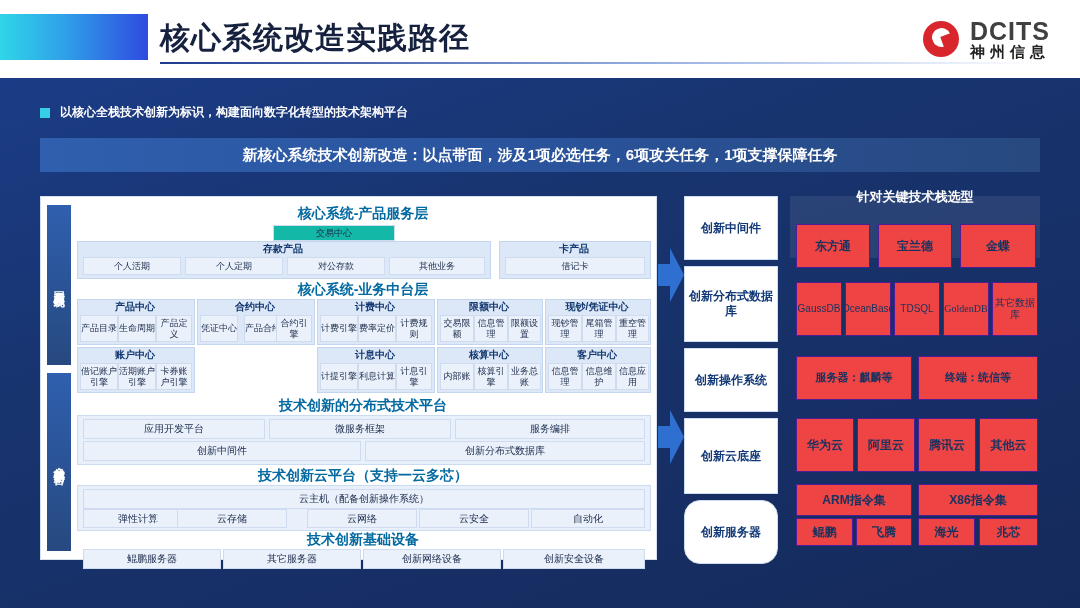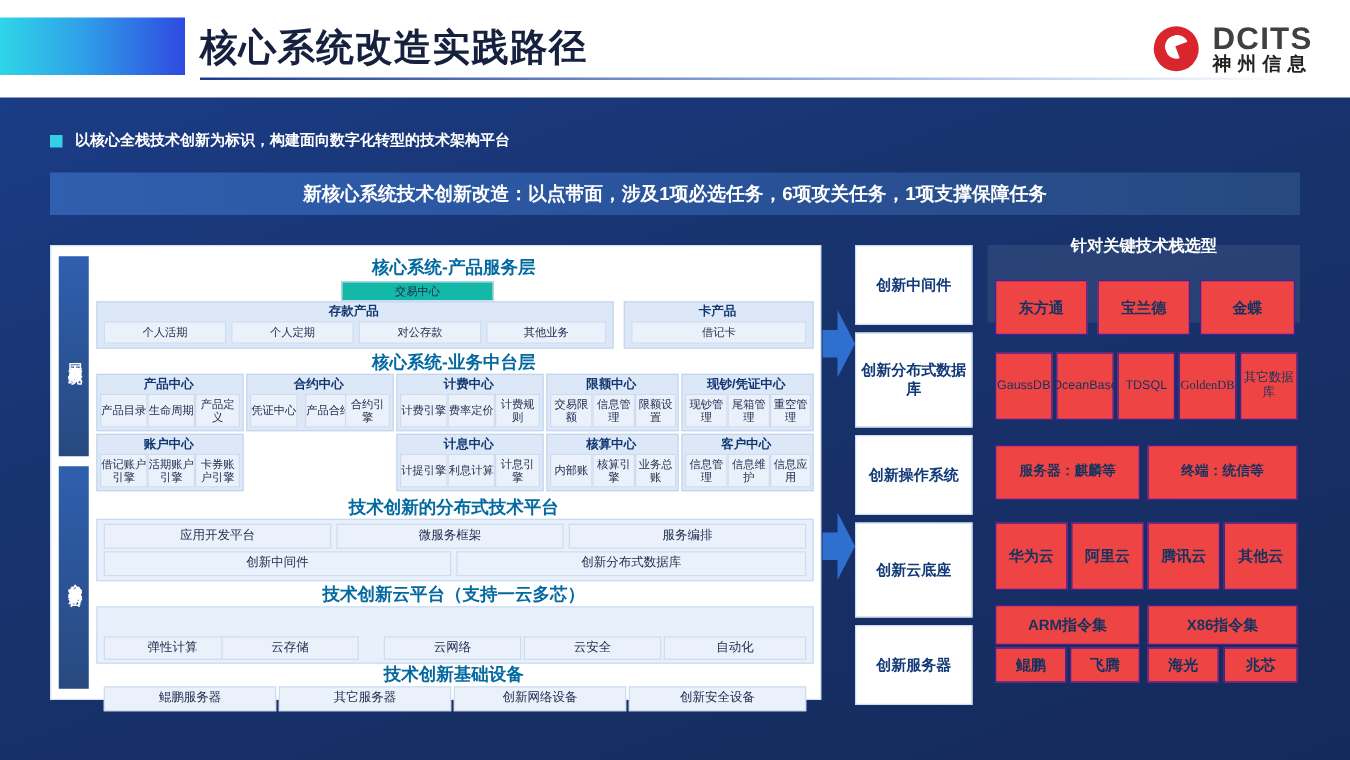--- a/index.html
+++ b/index.html
@@ -179,20 +179,21 @@
   <div class="sect-title" style="position:absolute;left:36px;top:200px;width:572px;">技术创新的分布式技术平台</div>
   <div class="wide-band" style="left:36px;top:218px;width:572px;height:48px;"></div>
   <div class="cell" style="position:absolute;left:42px;top:222px;width:180px;height:18px;font-size:10px;">应用开发平台</div>
   <div class="cell" style="position:absolute;left:228px;top:222px;width:180px;height:18px;font-size:10px;">微服务框架</div>
   <div class="cell" style="position:absolute;left:414px;top:222px;width:188px;height:18px;font-size:10px;">服务编排</div>
   <div class="cell" style="position:absolute;left:42px;top:244px;width:276px;height:18px;font-size:10px;">创新中间件</div>
   <div class="cell" style="position:absolute;left:324px;top:244px;width:278px;height:18px;font-size:10px;">创新分布式数据库</div>
 
   <div class="sect-title" style="position:absolute;left:36px;top:270px;width:572px;">技术创新云平台（支持一云多芯）</div>
   <div class="wide-band" style="left:36px;top:288px;width:572px;height:44px;"></div>
+  <div class="cell" style="position:absolute;left:42px;top:292px;width:560px;height:18px;font-size:10px;">云主机（配备创新操作系统）</div>
   <div class="cell" style="position:absolute;left:42px;top:312px;width:108px;height:17px;font-size:10px;">弹性计算</div>
   <div class="cell" style="position:absolute;left:136px;top:312px;width:108px;height:17px;font-size:10px;">云存储</div>
   <div class="cell" style="position:absolute;left:266px;top:312px;width:108px;height:17px;font-size:10px;">云网络</div>
   <div class="cell" style="position:absolute;left:378px;top:312px;width:108px;height:17px;font-size:10px;">云安全</div>
   <div class="cell" style="position:absolute;left:490px;top:312px;width:112px;height:17px;font-size:10px;">自动化</div>
 
   <div class="sect-title" style="position:absolute;left:36px;top:334px;width:572px;">技术创新基础设备</div>
   <div class="cell" style="position:absolute;left:42px;top:352px;width:136px;height:18px;font-size:10px;">鲲鹏服务器</div>
   <div class="cell" style="position:absolute;left:322px;top:352px;width:136px;height:18px;font-size:10px;">创新网络设备</div>
   <div class="cell" style="position:absolute;left:182px;top:352px;width:136px;height:18px;font-size:10px;">其它服务器</div>
@@ -206,21 +207,21 @@
 <div class="arrow" style="left:658px;top:410px;">
   <div class="shaft"></div>
     <div class="head"></div>
 </div>
 
 <div class="mid-col">
   <div class="mid-box" style="height:62px;">创新中间件</div>
   <div class="mid-box" style="height:74px;">创新分布式数据库</div>
   <div class="mid-box" style="height:62px;">创新操作系统</div>
   <div class="mid-box" style="height:74px;">创新云底座</div>
-  <div class="mid-box" style="height:62px;">创新服务器</div>
+  <div class="mid-box" style="height:62px;border-radius:16px;">创新服务器</div>
 </div>
 
 <div class="right-title">针对关键技术栈选型</div>
 
 <div class="rpanel" style="left:790px;top:196px;width:250px;height:62px;"></div>
 <div class="rbox" style="left:796px;top:224px;width:72px;height:42px;">东方通</div>
 <div class="rbox" style="left:878px;top:224px;width:72px;height:42px;">宝兰德</div>
 <div class="rbox" style="left:960px;top:224px;width:74px;height:42px;">金蝶</div>
 
 <div class="rbox sm" style="left:796px;top:282px;width:44px;height:52px;">GaussDB</div>

